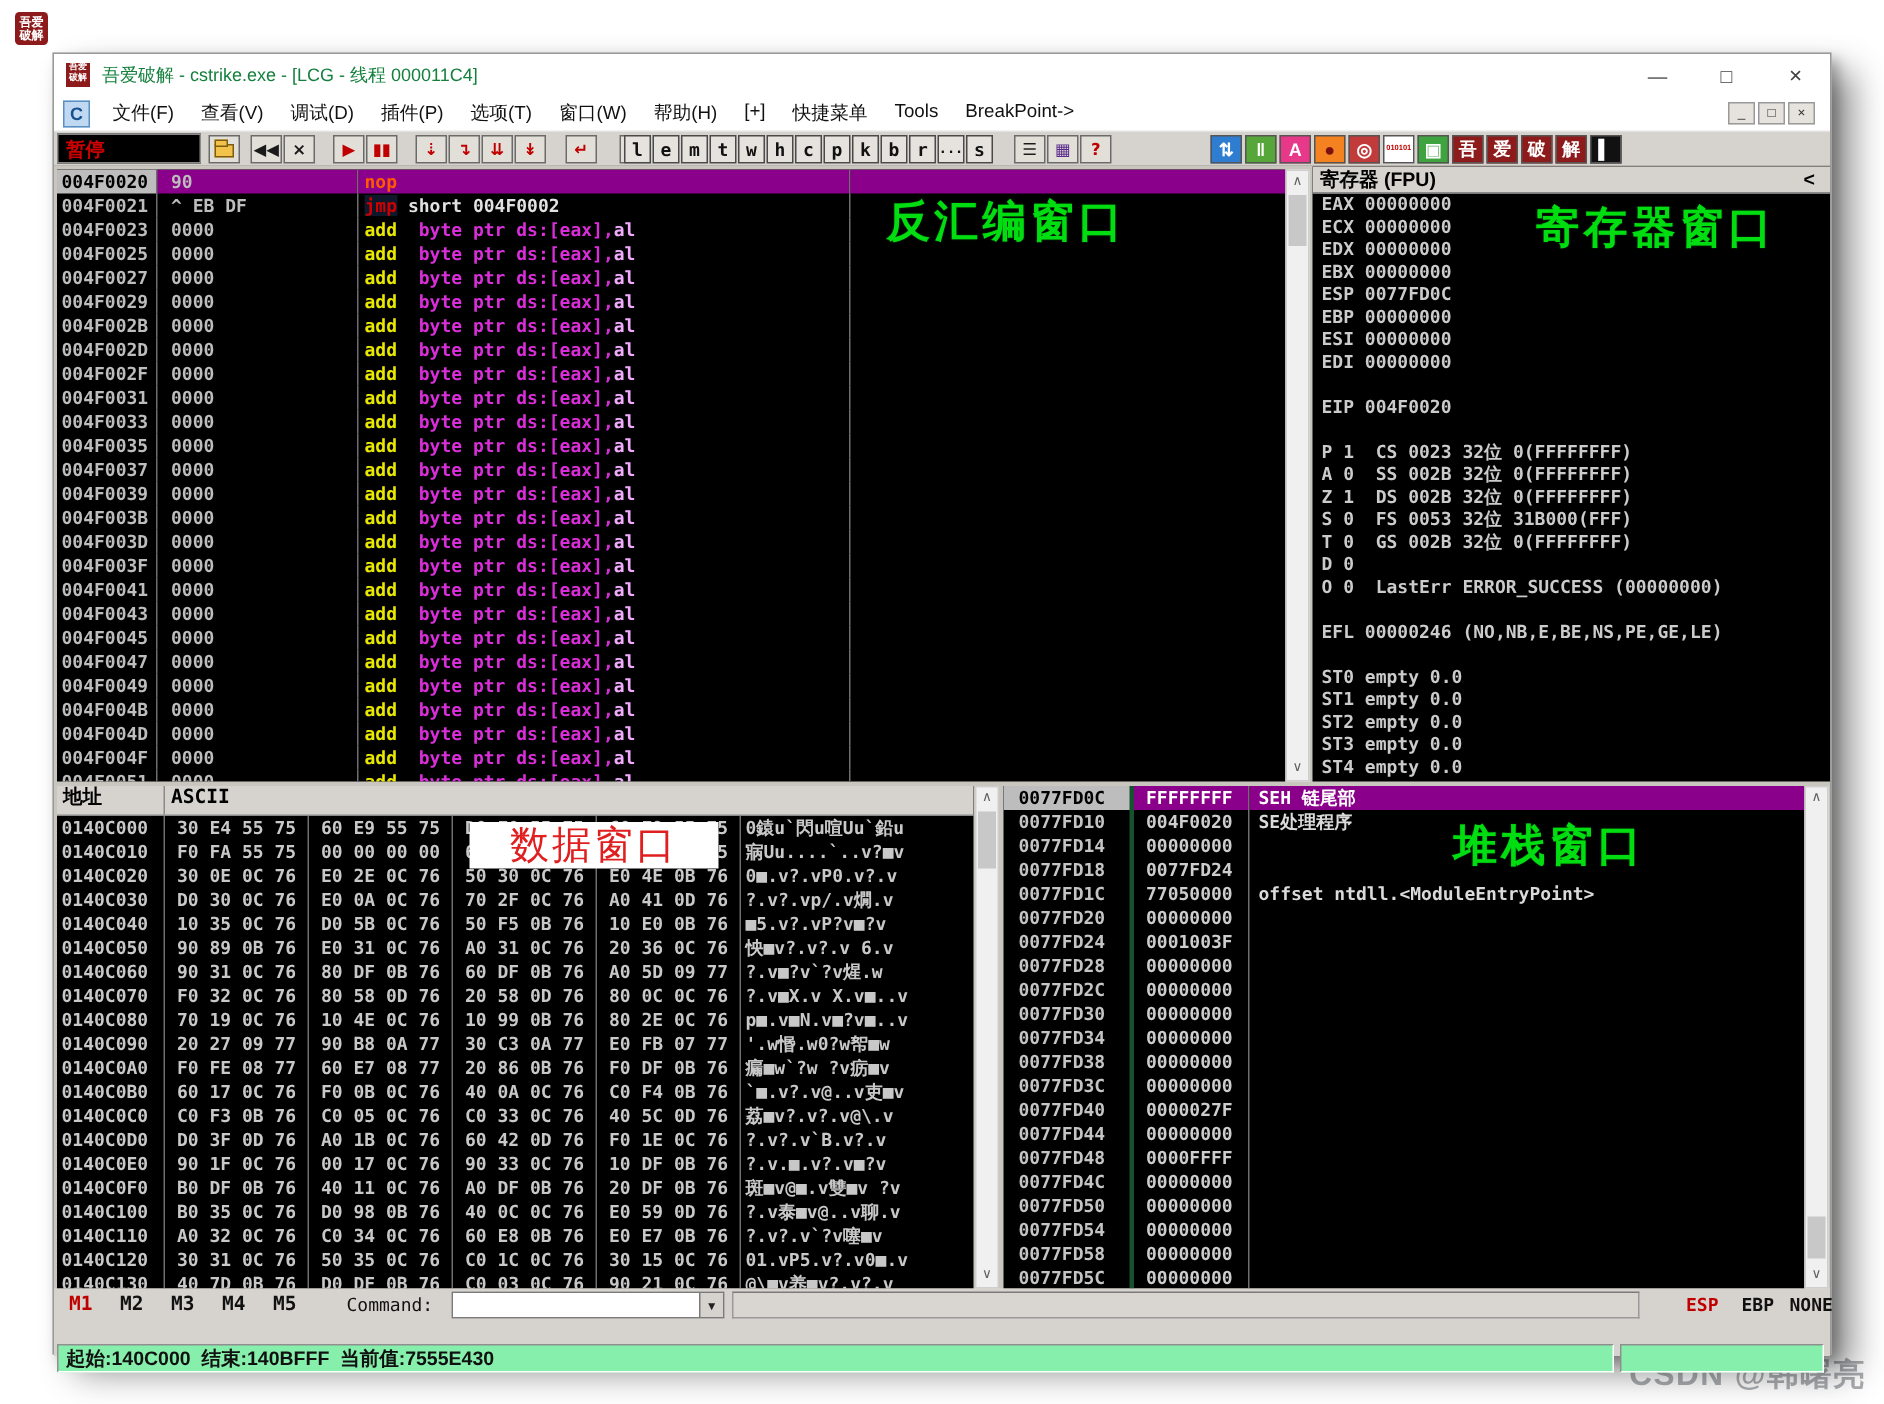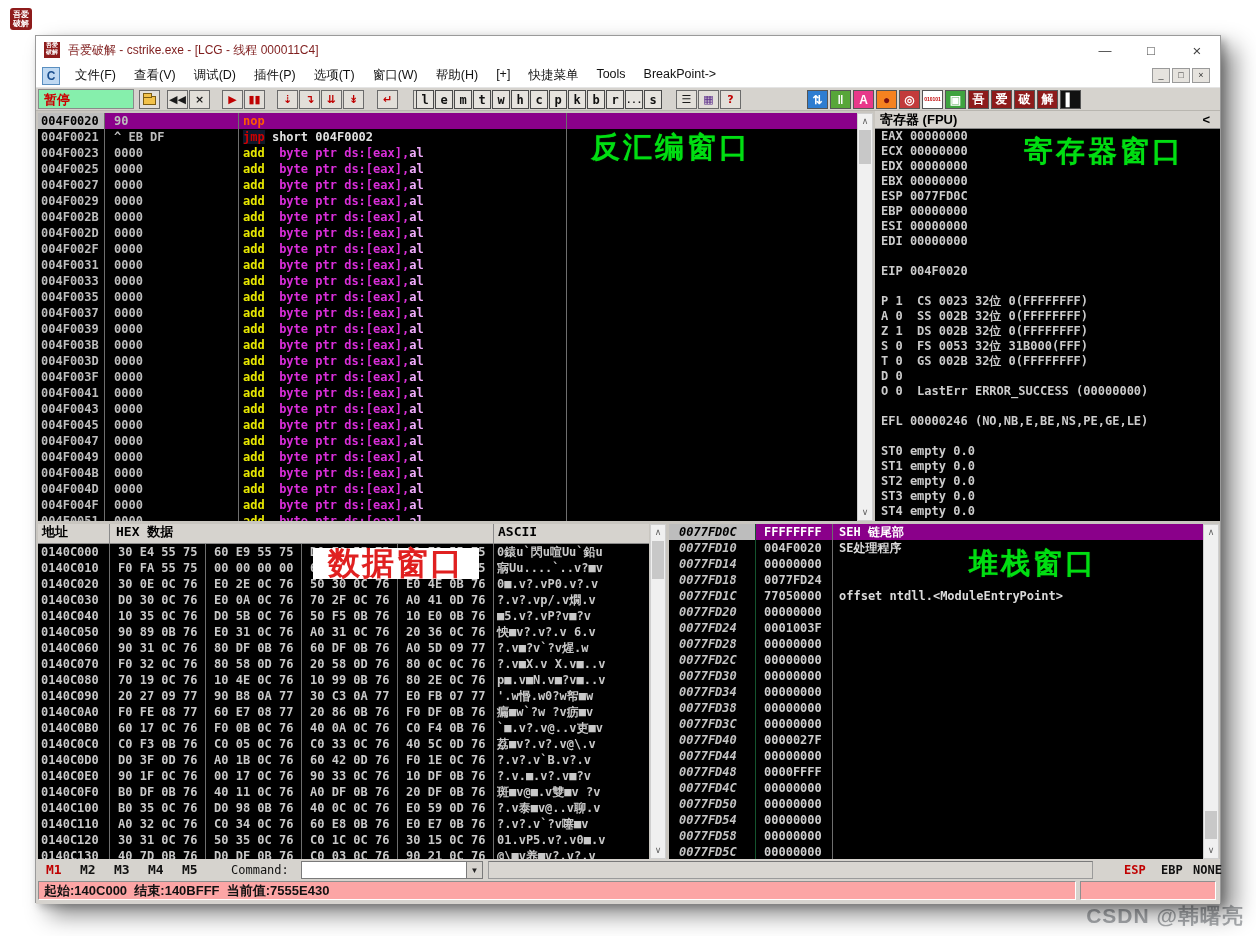--- a/index.html
+++ b/index.html
@@ -13,35 +13,35 @@
     font-weight:bold;padding-top:2px;word-break:break-all;}
   .watermark{position:absolute;right:12px;bottom:6px;font-size:21px;color:#aaadb0;
     font-weight:bold;letter-spacing:1px;text-shadow:1px 1px 0 #fff;}
 
   
   .appwin{position:absolute;left:35px;top:35px;width:1186px;height:868px;background:#D6D3CE;
     border:1px solid #9a9a9a;box-shadow:14px 12px 22px rgba(0,0,0,.45), 4px 4px 8px rgba(0,0,0,.25);}
   .titlebar{height:28px;background:#fff;display:flex;align-items:center;}
   .title-icon{width:16px;height:16px;margin:0 8px 0 8px;background:#8E1B1B;color:#fff;
     font-size:6px;line-height:7px;font-weight:bold;text-align:center;overflow:hidden;word-break:break-all;}
-  .title-text{font-size:12px;color:#7f1d1d;}
+  .title-text{font-size:12px;color:#15803d;}
   .title-controls{margin-left:auto;display:flex;height:100%;}
   .tc{width:46px;height:100%;display:flex;align-items:center;justify-content:center;
       font-size:13px;color:#444;}
   .menubar{height:24px;background:#fff;display:flex;align-items:center;border-bottom:1px solid #e4e4e4;}
   .mdi-icon{width:18px;height:18px;margin:0 6px 0 6px;background:#BFD9F2;border:1px solid #5A8FC0;
     color:#1A4F8F;font-weight:bold;font-size:12px;text-align:center;line-height:16px;}
   .menu-item{font-size:12.5px;color:#111;padding:0 9px;white-space:nowrap;}
   .mdi-controls{margin-left:auto;display:flex;margin-right:10px;}
   .mdi-btn{width:18px;height:15px;background:#E6E3DE;border:1px solid #9a9a9a;margin-left:2px;
     font-size:9px;line-height:12px;text-align:center;color:#333;}
 
   
   .toolbar{height:23px;background:#D6D3CE;position:relative;border-bottom:1px solid #b9b6b0;}
-  .pausebox{position:absolute;left:2px;top:1px;width:96px;height:20px;background:#86efac;
+  .pausebox{position:absolute;left:2px;top:1px;width:96px;height:20px;background:#000000;
     color:#CC0000;font-weight:bold;font-size:13px;line-height:20px;padding-left:5px;
     border:1px solid #8a8a8a;}
   .tb-group{position:absolute;top:1px;display:flex;align-items:center;height:21px;}
   .tb-btn{width:21px;height:19px;background:#E2DFD9;border:1px solid #6b6b6b;margin-right:1px;
     display:flex;align-items:center;justify-content:center;font-weight:bold;font-size:11px;
     font-family:"DejaVu Sans",sans-serif;flex:0 0 auto;}
   .tb-letter{width:18px;height:19px;background:#E6E3DE;border:1px solid #4a4a4a;margin-right:1px;
     display:flex;align-items:center;justify-content:center;font-weight:bold;font-size:12px;
     font-family:"DejaVu Sans Mono",monospace;color:#111;}
   .tb-color{width:21px;height:19px;border:1px solid #555;margin-right:2px;display:flex;
@@ -76,55 +76,55 @@
   .reg-line{height:15px;line-height:15px;color:#CBCBCB;white-space:pre;padding-left:6px;}
 
   
   .dumprow{display:flex;height:16px;line-height:16px;color:#C8C8C8;white-space:pre;}
   .u-addr{width:72px;border-right:1px solid #6e6e6e;padding-left:3px;flex:0 0 auto;}
   .u-grp{width:96px;border-right:1px solid #6e6e6e;padding-left:8px;flex:0 0 auto;}
   .u-asc{flex:1;padding-left:3px;overflow:hidden;}
 
   
   .srow{display:flex;height:16px;line-height:16px;white-space:pre;}
-  .s-addr{width:87px;color:#C4C4C4;border-right:1px solid #14532d;padding-left:10px;flex:0 0 auto;font-style:italic;}
+  .s-addr{width:87px;color:#C4C4C4;border-right:3px solid #14532d;padding-left:10px;flex:0 0 auto;}
   .s-val{width:77px;color:#CDCDCD;border-right:1px solid #6e6e6e;padding-left:8px;flex:0 0 auto;}
   .s-cmt{flex:1;color:#DADADA;padding-left:6px;overflow:hidden;}
   .srow.sel .s-addr{background:#BDBDBD;color:#000;}
   .srow.sel .s-val,.srow.sel .s-cmt{background:#8A008A;color:#fff;}
 
   
   .vscroll{position:absolute;width:16px;background:#F0F0F0;border:1px solid #cfcfcf;}
   .sb-arrow{position:absolute;left:0;width:14px;height:15px;color:#606060;font-size:9px;
     text-align:center;line-height:15px;font-family:"DejaVu Sans",sans-serif;}
   .sb-thumb{position:absolute;left:1px;width:12px;background:#C8C8C8;}
 
   
   .anno{position:absolute;color:#00DE12;font-weight:bold;font-size:29px;letter-spacing:3px;
     font-family:"Liberation Sans",sans-serif;text-shadow:0 0 1px #007700;}
   .anno-box{position:absolute;background:#fff;display:flex;align-items:center;justify-content:center;}
-  .anno-red{color:#E02020;font-weight:bold;font-size:32px;letter-spacing:2px;}
+  .anno-red{color:#E02020;font-weight:normal;font-size:26px;letter-spacing:2px;}
 
   
   .cmdrow{position:absolute;left:0;top:823px;width:1184px;height:22px;background:#D6D3CE;}
   .mbtn{position:absolute;top:3px;font-family:"DejaVu Sans Mono",monospace;font-weight:bold;
     font-size:13px;color:#111;}
   .mbtn.red{color:#C00000;}
   .cmd-label{position:absolute;top:4px;font-family:"DejaVu Sans Mono",monospace;font-size:12px;color:#111;}
   .combo{position:absolute;top:2px;height:18px;background:#fff;border:1px solid #7a7a7a;display:flex;}
   .combo-input{flex:1;border:0;outline:none;font-size:12px;padding:0 3px;font-family:"DejaVu Sans Mono",monospace;}
   .combo-btn{width:16px;background:#D6D3CE;border-left:1px solid #7a7a7a;font-size:8px;
     display:flex;align-items:center;justify-content:center;color:#222;}
   .cmd-panel{position:absolute;top:2px;height:18px;border:1px solid #9a9a9a;border-top-color:#7a7a7a;
     background:#D9D6D1;}
   .flagtxt{position:absolute;top:4px;font-family:"DejaVu Sans Mono",monospace;font-weight:bold;font-size:12px;color:#111;}
   .flagtxt.red{color:#C00000;}
   .statusrow{position:absolute;left:0;top:845px;width:1184px;height:23px;background:#D6D3CE;}
-  .status-panel{position:absolute;top:0;height:19px;border:1px solid #8f8f8f;
-    border-bottom-color:#fff;border-right-color:#fff;background:#fca5a5;}
+  .status-panel{position:absolute;top:15px;height:19px;border:1px solid #8f8f8f;
+    border-bottom-color:#fff;border-right-color:#fff;background:#86efac;}
   .status-text{font-size:13px;font-weight:bold;color:#111;line-height:17px;padding-left:5px;white-space:pre;}
 </style>
 </head>
 <body>
 
 <div class="page-logo">吾爱破解</div>
 <div class="watermark">CSDN @韩曙亮</div>
 
 <div class="appwin">
 
@@ -306,21 +306,20 @@
           <div class="reg-line">ST1 empty 0.0</div>
           <div class="reg-line">ST2 empty 0.0</div>
           <div class="reg-line">ST3 empty 0.0</div>
           <div class="reg-line">ST4 empty 0.0</div>
         </div>
     </div>
 
     <div class="pane mono" style="left:2px;top:413px;width:611px;height:335px">
       <div class="phead" style="height:20px;line-height:16px">
         <span style="width:72px;padding-left:4px;border-right:1px solid #8a8a8a">地址</span>
-        <span style="width:384px;padding-left:6px;border-right:1px solid #8a8a8a">HEX 数据</span>
         <span style="flex:1;padding-left:4px">ASCII</span>
       </div>
       <div id="dump-rows">
           <div class="dumprow"><span class="u-addr">0140C000</span><span class="u-grp">30 E4 55 75</span><span class="u-grp">60 E9 55 75</span><span class="u-grp">D0 E0 55 75</span><span class="u-grp">60 E9 55 75</span><span class="u-asc">0鎱u`閃u喧Uu`鉛u</span></div>
           <div class="dumprow"><span class="u-addr">0140C010</span><span class="u-grp">F0 FA 55 75</span><span class="u-grp">00 00 00 00</span><span class="u-grp">60 00 00 00</span><span class="u-grp">00 00 55 75</span><span class="u-asc">寎Uu....`..v?■v</span></div>
           <div class="dumprow"><span class="u-addr">0140C020</span><span class="u-grp">30 0E 0C 76</span><span class="u-grp">E0 2E 0C 76</span><span class="u-grp">50 30 0C 76</span><span class="u-grp">E0 4E 0B 76</span><span class="u-asc">0■.v?.vP0.v?.v</span></div>
           <div class="dumprow"><span class="u-addr">0140C030</span><span class="u-grp">D0 30 0C 76</span><span class="u-grp">E0 0A 0C 76</span><span class="u-grp">70 2F 0C 76</span><span class="u-grp">A0 41 0D 76</span><span class="u-asc">?.v?.vp/.v燗.v</span></div>
           <div class="dumprow"><span class="u-addr">0140C040</span><span class="u-grp">10 35 0C 76</span><span class="u-grp">D0 5B 0C 76</span><span class="u-grp">50 F5 0B 76</span><span class="u-grp">10 E0 0B 76</span><span class="u-asc">■5.v?.vP?v■?v</span></div>
           <div class="dumprow"><span class="u-addr">0140C050</span><span class="u-grp">90 89 0B 76</span><span class="u-grp">E0 31 0C 76</span><span class="u-grp">A0 31 0C 76</span><span class="u-grp">20 36 0C 76</span><span class="u-asc">怏■v?.v?.v 6.v</span></div>
           <div class="dumprow"><span class="u-addr">0140C060</span><span class="u-grp">90 31 0C 76</span><span class="u-grp">80 DF 0B 76</span><span class="u-grp">60 DF 0B 76</span><span class="u-grp">A0 5D 09 77</span><span class="u-asc">?.v■?v`?v煋.w</span></div>

